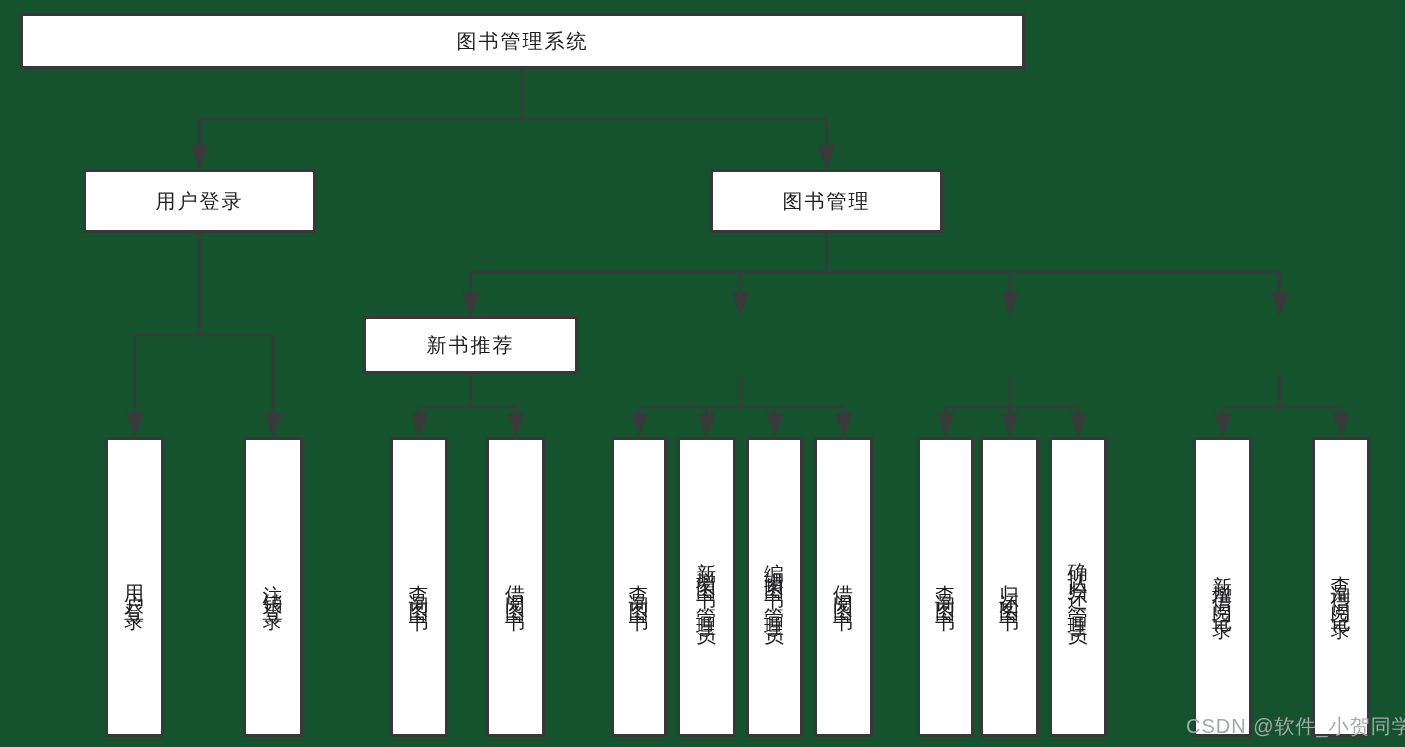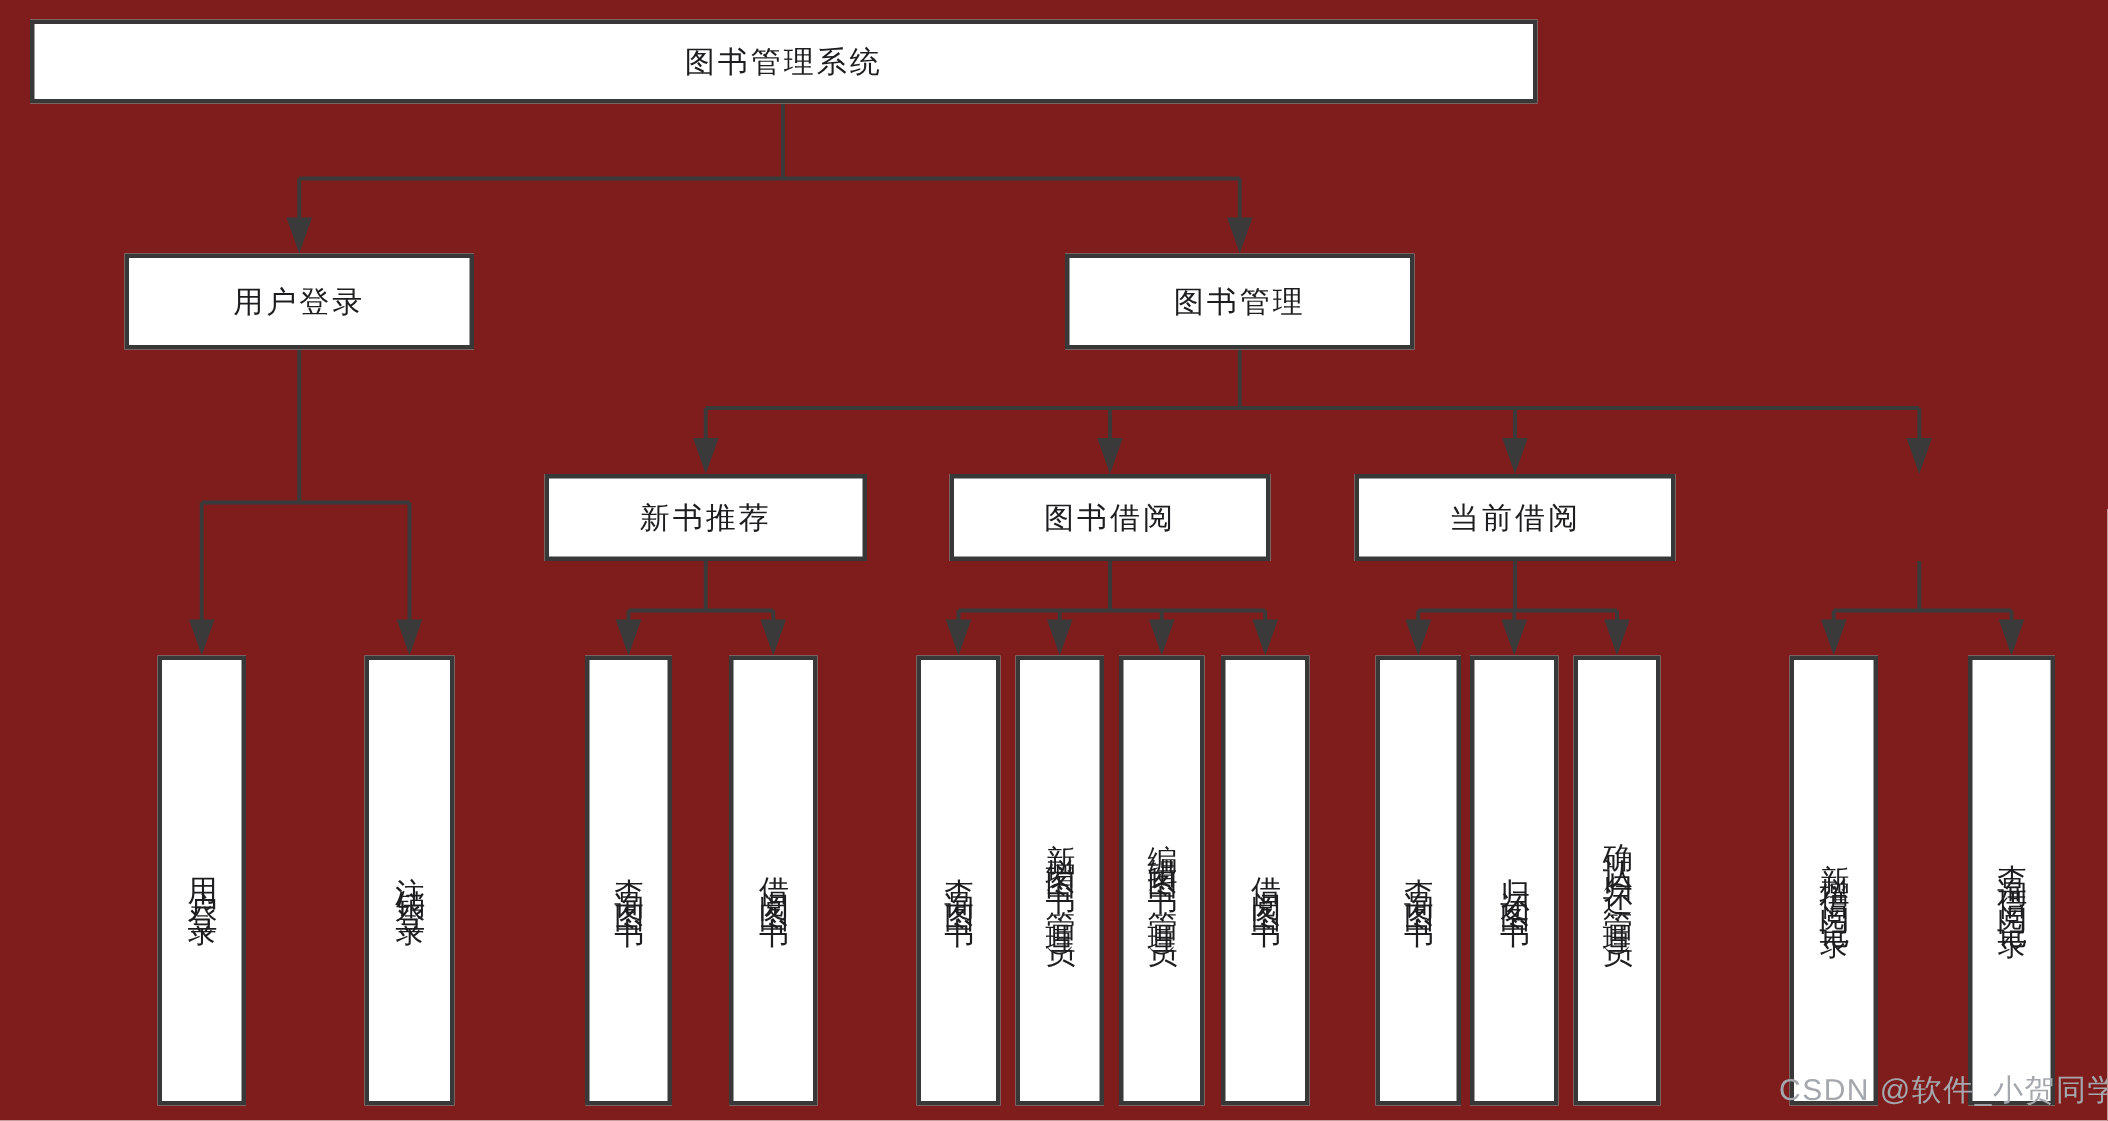--- a/index.html
+++ b/index.html
@@ -5,21 +5,21 @@
   html, body {
     margin: 0;
     padding: 0;
     background: #ffffff;
     font-family: "Liberation Sans", "DejaVu Sans", sans-serif;
   }
   .canvas {
     position: relative;
     width: 1405px;
     height: 747px;
-    background: #7f1d1d;
+    background: #14532d;
     overflow: hidden;
   }
   .connectors {
     position: absolute;
     left: 0;
     top: 0;
     width: 1405px;
     height: 747px;
   }
   .box {
@@ -98,22 +98,20 @@
       <polygon points="1332.5,413 1349.5,413 1341,437"></polygon>
     </g>
   </svg>
 
   <div class="box h-box" style="left:20px; top:13px; width:1005px; height:56px">图书管理系统</div>
 
   <div class="box h-box" style="left:83px; top:169px; width:233px; height:64px">用户登录</div>
   <div class="box h-box" style="left:363px; top:316px; width:215px; height:58px">新书推荐</div>
 
   <div class="box h-box" style="left:710px; top:169px; width:233px; height:64px">图书管理</div>
-  <div class="box h-box" style="left:633px; top:316px; width:214px; height:58px">图书借阅</div>
-  <div class="box h-box" style="left:903px; top:316px; width:214px; height:58px">当前借阅</div>
 
   <div class="box v-box" style="left:105px; top:437px; width:59px; height:300px">用户登录</div>
   <div class="box v-box" style="left:243px; top:437px; width:60px; height:300px">注销登录</div>
 
   <div class="box v-box" style="left:390px; top:437px; width:58px; height:300px">查询图书</div>
   <div class="box v-box" style="left:486px; top:437px; width:59px; height:300px">借阅图书</div>
 
   <div class="box v-box" style="left:611px; top:437px; width:56px; height:300px">查询图书</div>
   <div class="box v-box" style="left:677px; top:437px; width:59px; height:300px">新增图书（管理员）</div>
   <div class="box v-box" style="left:746px; top:437px; width:57px; height:300px">编辑图书（管理员）</div>

